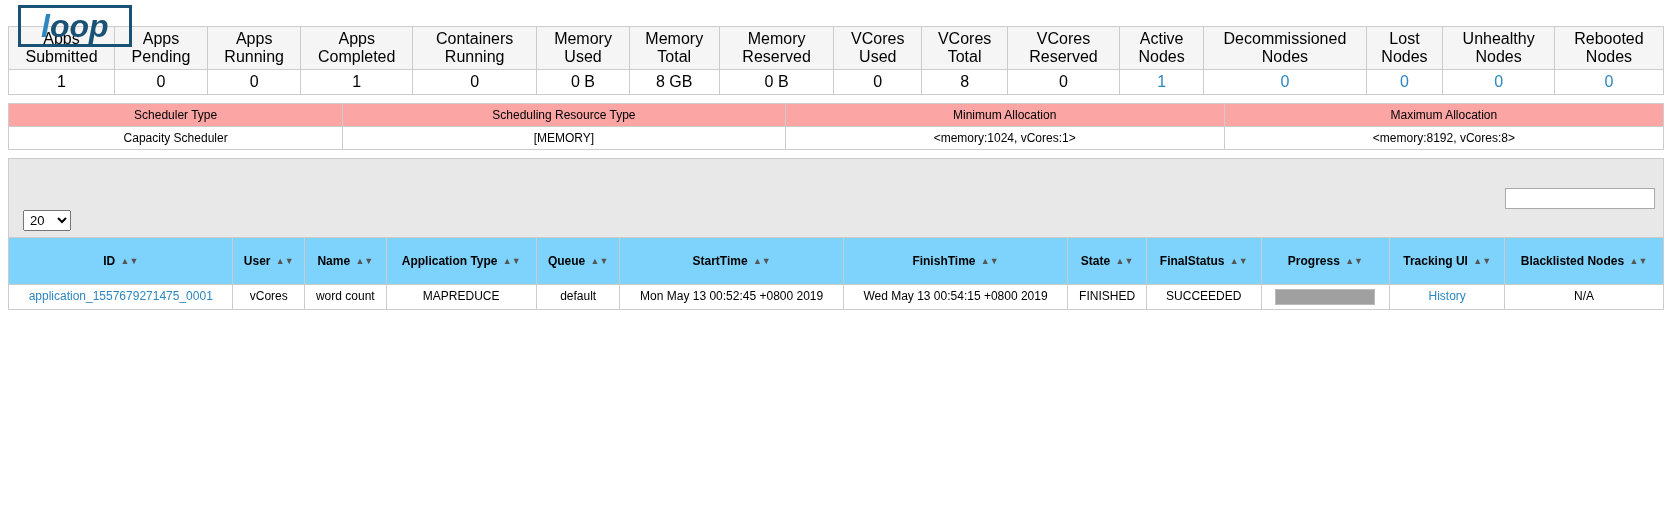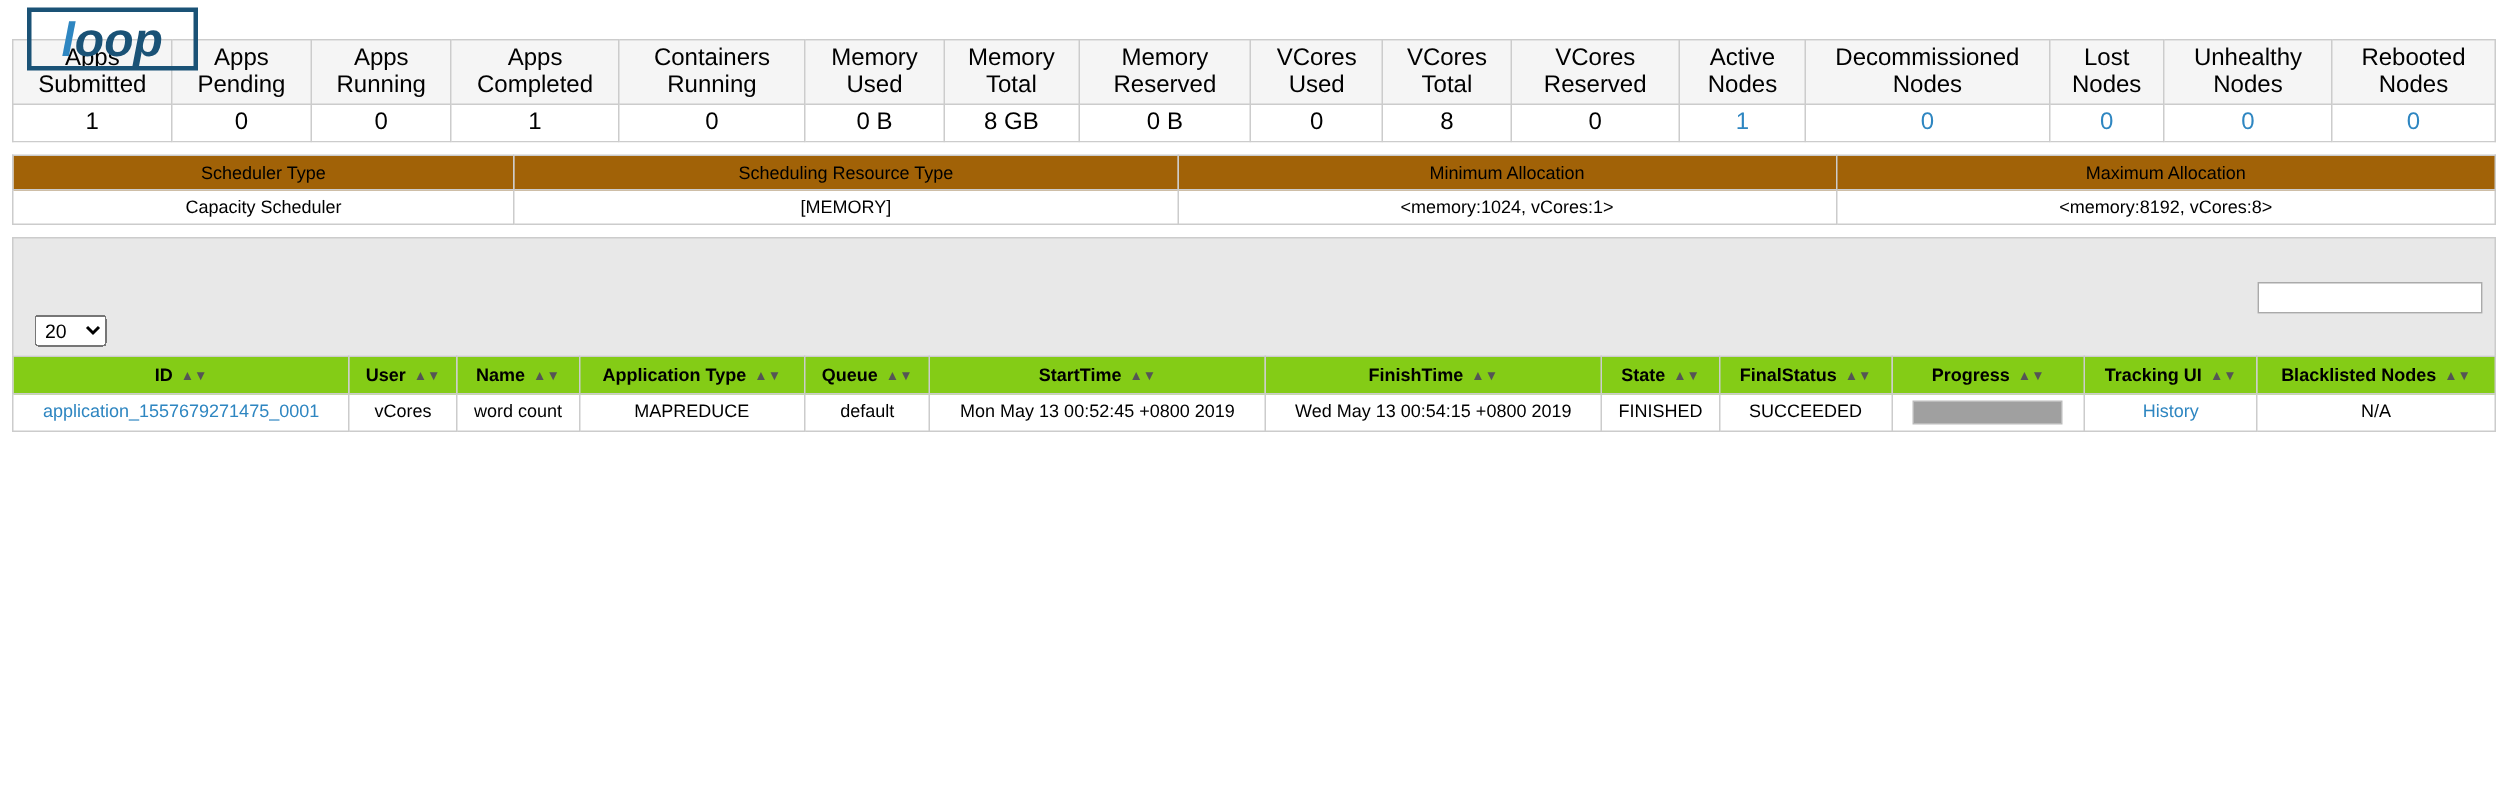--- a/index.html
+++ b/index.html
@@ -66,21 +66,21 @@
       border: 1px solid #ccc;
       margin-bottom: 8px;
     }
     .scheduler-metrics-table th, .scheduler-metrics-table td {
       border: 1px solid #ccc;
       text-align: center;
       padding: 4px 8px;
       font-size: 12px;
     }
     .scheduler-metrics-table th {
-      background: #a16207;
+      background: #fca5a5;
       font-weight: normal;
     }
 
     
     .controls-row {
       display: flex;
       align-items: center;
       justify-content: space-between;
       padding: 6px 8px;
       background: #e8e8e8;
@@ -111,23 +111,23 @@
       width: 150px;
     }
 
     
     .apps-table {
       width: 100%;
       border-collapse: collapse;
       border: 1px solid #ccc;
     }
     .apps-table th {
-      background: #84cc16;
-      border: 1px solid #ccc;
-      padding: 5px 6px;
+      background: #7dd3fc;
+      border: 1px solid #ccc;
+      padding: 16px 6px;
       text-align: center;
       font-size: 12px;
       font-weight: bold;
       white-space: nowrap;
     }
     .apps-table td {
       border: 1px solid #ccc;
       padding: 4px 6px;
       text-align: center;
       font-size: 12px;

